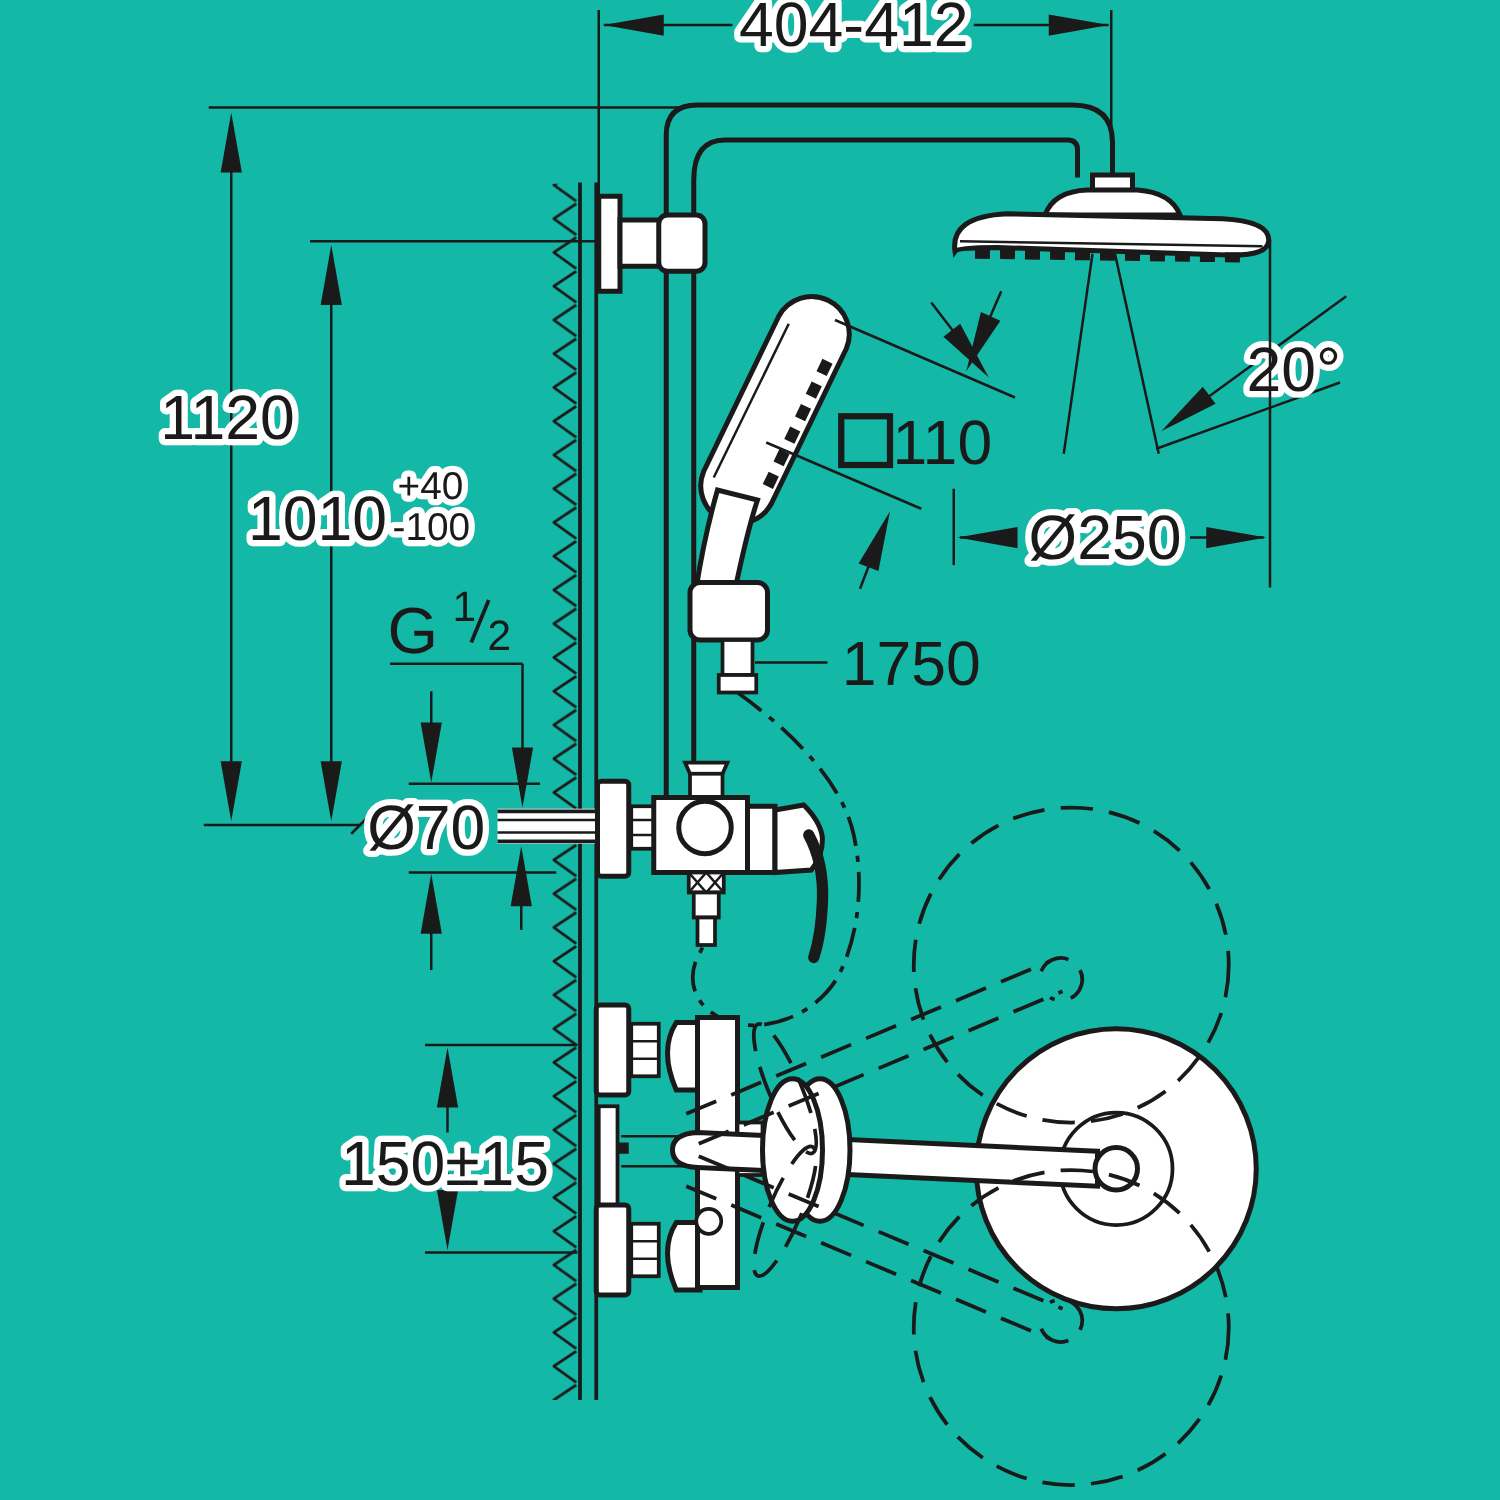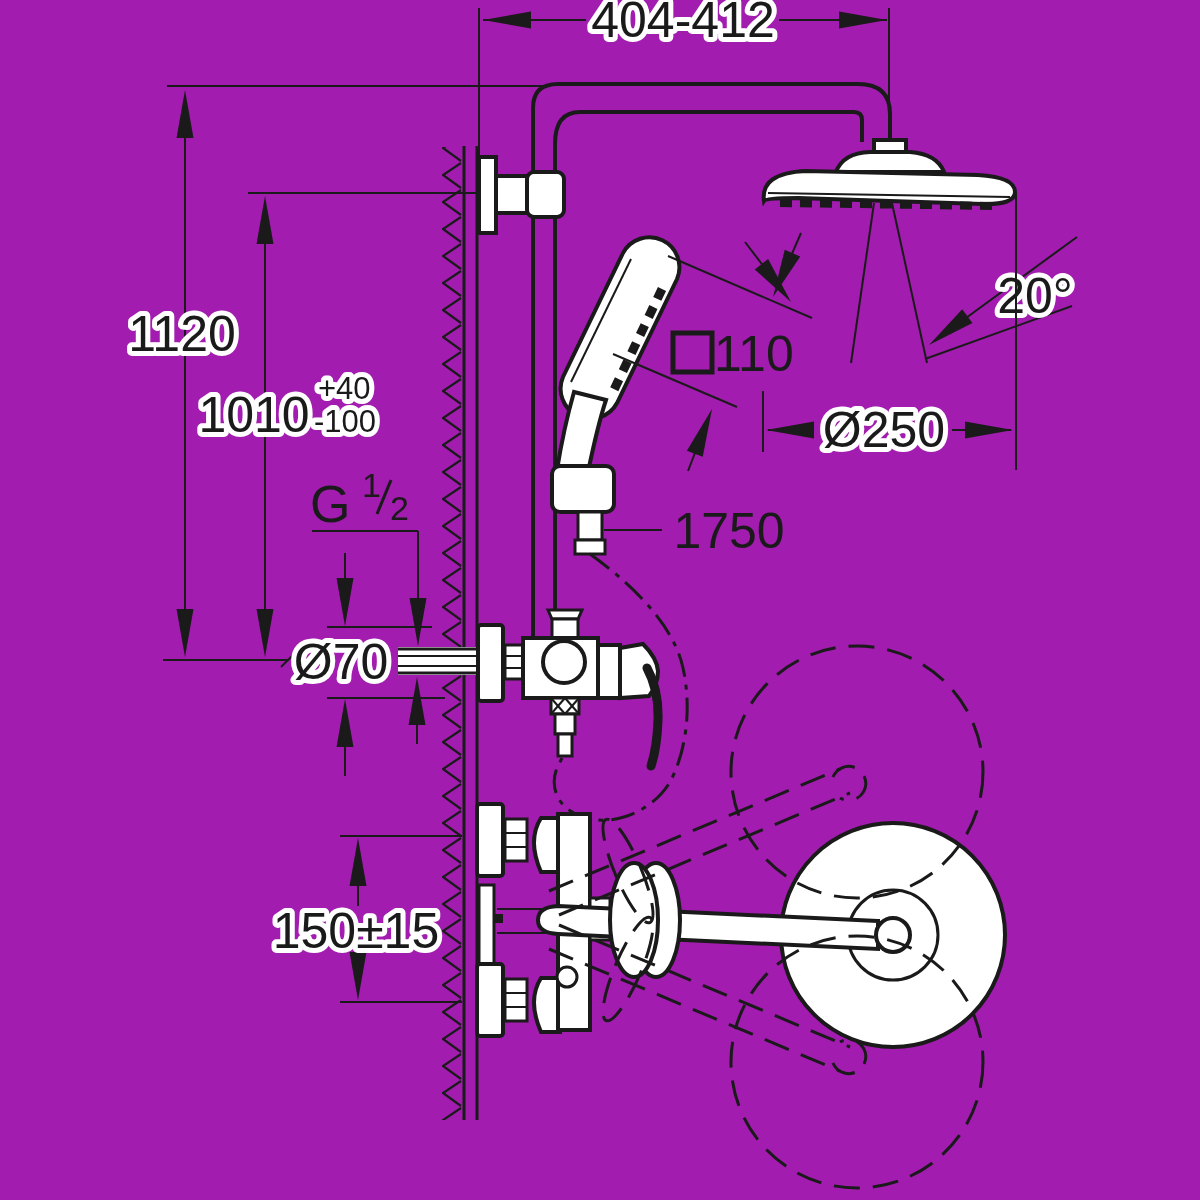--- a/index.html
+++ b/index.html
@@ -1,16 +1,16 @@
 <!DOCTYPE html>
 <html><head>
 <meta charset="utf-8">
 <style>
   html,body{margin:0;padding:0;background:#fff;}
-  .stage{position:relative;width:1200px;height:1200px;background:#a21caf;overflow:hidden;}
+  .stage{position:relative;width:1200px;height:1200px;background:#14b8a6;overflow:hidden;}
   svg{display:block;}
   text{font-family:"Liberation Sans","DejaVu Sans",sans-serif;fill:#1a1a1a;}
   .dimtxt{font-size:50px;}
   .toltxt{font-size:31px;}
   .halo{paint-order:stroke;stroke:#ffffff;stroke-width:10px;stroke-linejoin:round;}
   .ln{stroke:#1a1a1a;fill:none;}
   .w2{stroke-width:2;}
   .w3{stroke-width:3;}
   .w4{stroke-width:4;}
   .fw{fill:#ffffff;}

